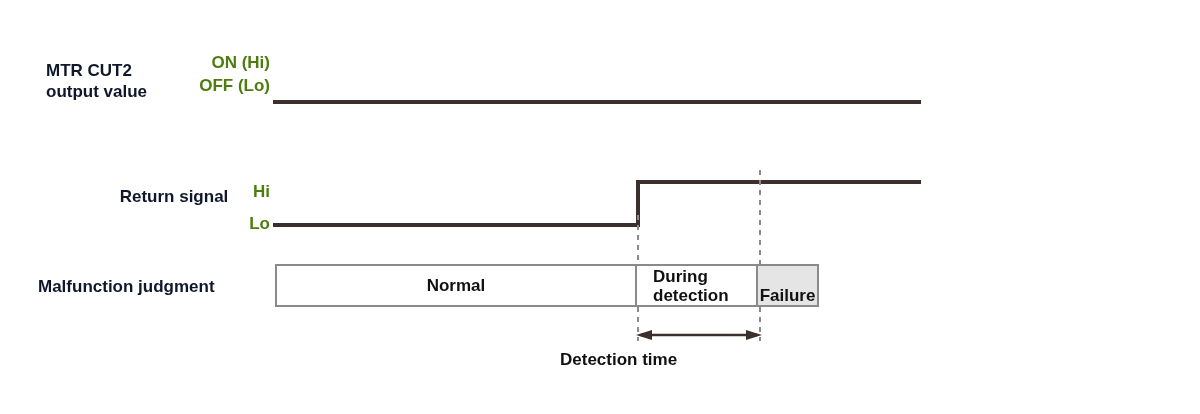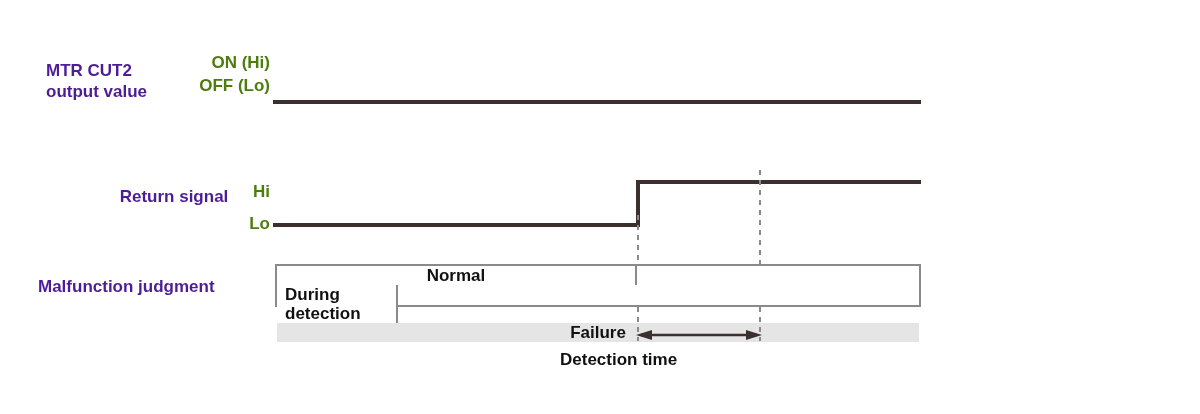--- a/index.html
+++ b/index.html
@@ -21,21 +21,21 @@
     width: 1200px;
     height: 414px;
   }
   .abs { position: absolute; }
 
   
   .row-label {
     font-weight: bold;
     font-size: 17px;
     line-height: 21px;
-    color: #4c1d95;
+    color: #0f172a;
     white-space: pre-line;
     text-align: left;
   }
 
   
   .level-label {
     font-weight: bold;
     font-size: 17px;
     line-height: 20px;
     color: #4d7c0f;
@@ -44,47 +44,46 @@
   }
 
   
   .trace-svg { position: absolute; overflow: visible; }
 
   
   .judgment-bar {
     position: absolute;
     left: 275px;
     top: 264px;
-    width: 646px;
+    width: 544px;
     height: 43px;
     box-sizing: border-box;
     border: 2px solid #8a8a8a;
     background: #ffffff;
     display: flex;
     align-items: stretch;
-    flex-direction: column;
   }
   .seg {
     box-sizing: border-box;
     display: flex;
     align-items: center;
     justify-content: center;
     position: relative;
   }
   .seg-normal {
     width: 360px;
     background: #ffffff;
     border-right: 2px solid #8a8a8a;
   }
   .seg-detect {
     width: 121px;
     background: #ffffff;
     border-right: 2px solid #8a8a8a;
     justify-content: flex-start;
-    padding-left: 8px;
+    padding-left: 16px;
   }
   .seg-failure {
     flex: 1 1 auto;
     background: #e5e5e5;
     align-items: flex-end;
   }
   .seg-text {
     font-weight: bold;
     font-size: 17px;
     line-height: 19px;

